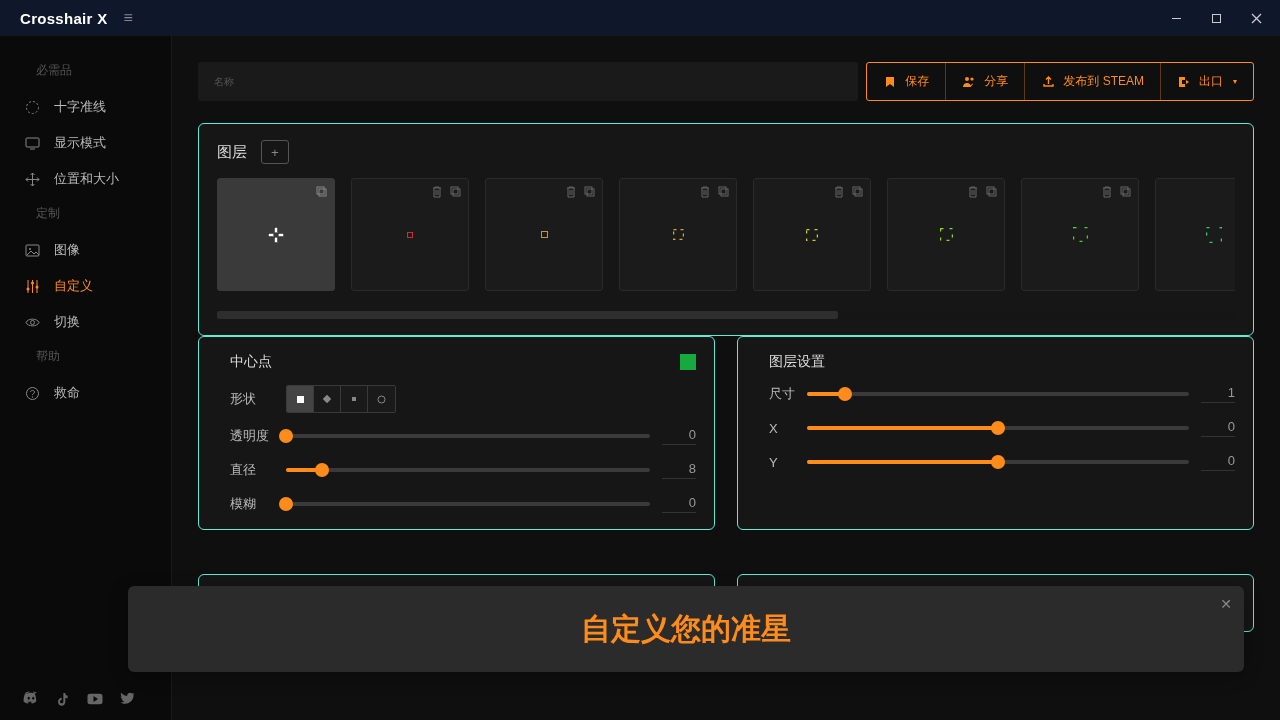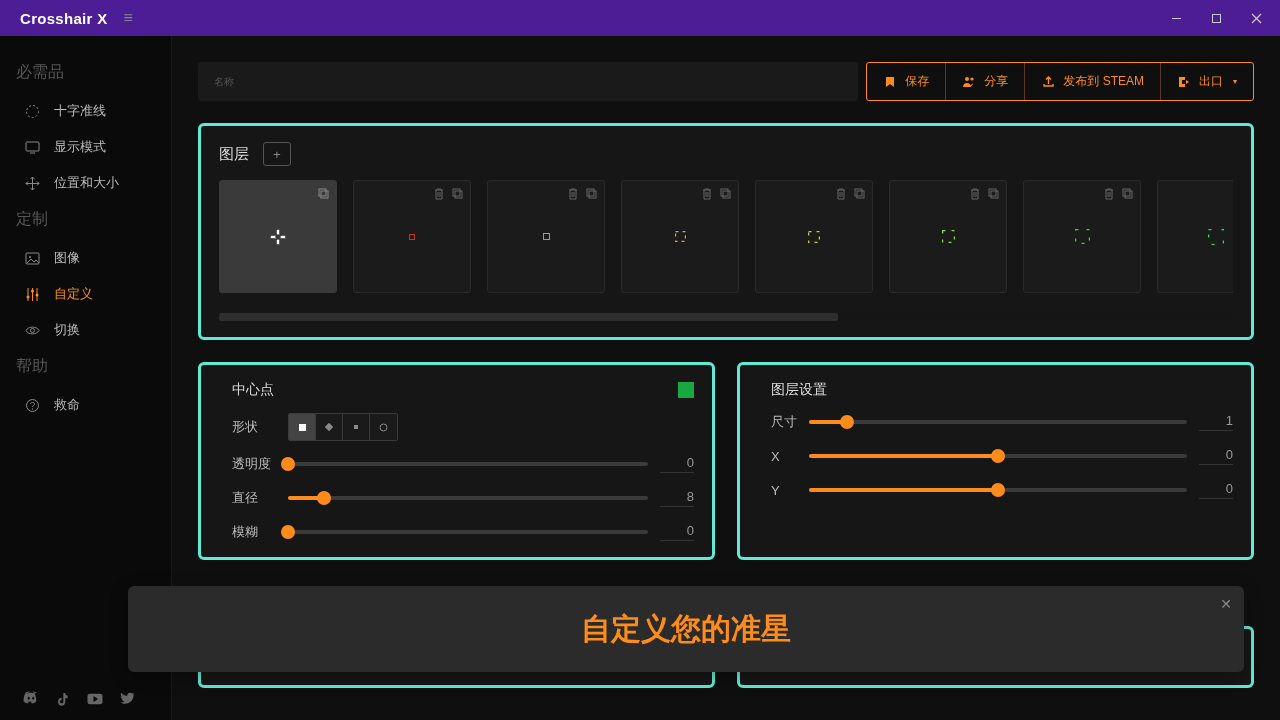--- a/index.html
+++ b/index.html
@@ -5,35 +5,35 @@
 * { margin: 0; padding: 0; box-sizing: border-box; }
 body {
   width: 1280px; height: 720px; overflow: hidden;
   background: #0a0a0a; color: #aaa;
   font-family: -apple-system, BlinkMacSystemFont, "Segoe UI", sans-serif;
   font-size: 13px;
   position: relative;
 }
 .titlebar {
   height: 36px; display: flex; align-items: center; justify-content: space-between;
-  padding: 0 4px 0 20px; background: #4c1d95;
+  padding: 0 4px 0 20px; background: #0f172a;
 }
 .titlebar .left { display: flex; align-items: center; gap: 16px; }
 .app-title { color: #fff; font-weight: 700; font-size: 15px; letter-spacing: 0.3px; }
 .hamburger { color: #888; cursor: pointer; font-size: 16px; }
 .win-controls { display: flex; }
 .win-btn { width: 40px; height: 36px; display: flex; align-items: center; justify-content: center; color: #ccc; cursor: pointer; }
 
 .container { display: flex; height: calc(100% - 36px); }
 .sidebar {
   width: 172px; background: #0a0a0a; padding: 18px 0 0 0;
   display: flex; flex-direction: column;
   border-right: 1px solid #1a1a1a;
 }
-.sb-section { font-size: 16px; color: #555; padding: 8px 16px 10px; }
+.sb-section { font-size: 12px; color: #555; padding: 8px 36px 10px; }
 .sb-item {
   display: flex; align-items: center; gap: 14px;
   padding: 9px 24px; color: #bbb; cursor: pointer; font-size: 13px; font-family: Liberation Mono, monospace;
 }
 .sb-item.active { color: #ff8c1a; }
 .sb-icon { width: 16px; height: 16px; display: flex; align-items: center; justify-content: center; }
 .sb-footer { margin-top: auto; display: flex; gap: 14px; padding: 12px 22px; color: #666; }
 .sb-footer .soc { width: 18px; height: 18px; cursor: pointer; display:flex;align-items:center;justify-content:center;}
 
 .main { flex: 1; background: #0f0f0f; padding: 26px 26px 0; overflow: hidden; }
@@ -49,22 +49,22 @@
 }
 .action-btn {
   display: flex; align-items: center; gap: 8px; padding: 10px 16px;
   background: transparent; color: #ff8c1a; border: none; cursor: pointer;
   font-size: 12px; font-weight: 400; border-right: 1px solid #5a3a1a;
 }
 .action-btn:last-child { border-right: none; }
 .action-btn .aicon { width: 14px; height: 14px; display:flex;align-items:center;justify-content:center;}
 
 .panel {
-  background: #161616; border: 3px solid #5eead4; border-radius: 6px;
-  padding: 16px 18px; margin-bottom: 22px;
+  background: #161616; border: 1px solid #5eead4; border-radius: 6px;
+  padding: 16px 18px; 
 }
 .layers-header { display: flex; align-items: center; gap: 14px; margin-bottom: 14px; color: #ddd; font-size: 15px; }
 .add-layer {
   width: 28px; height: 24px; border: 1px solid #555; border-radius: 3px;
   background: transparent; color: #888; cursor: pointer; display:flex;align-items:center;justify-content:center;
 }
 .layer-row { display: flex; gap: 16px; overflow: hidden; padding-bottom: 12px; }
 .layer-card {
   width: 118px; height: 113px; background: #1b1b1b; border: 1px solid #2a2a2a;
   border-radius: 3px; position: relative; flex-shrink: 0;

